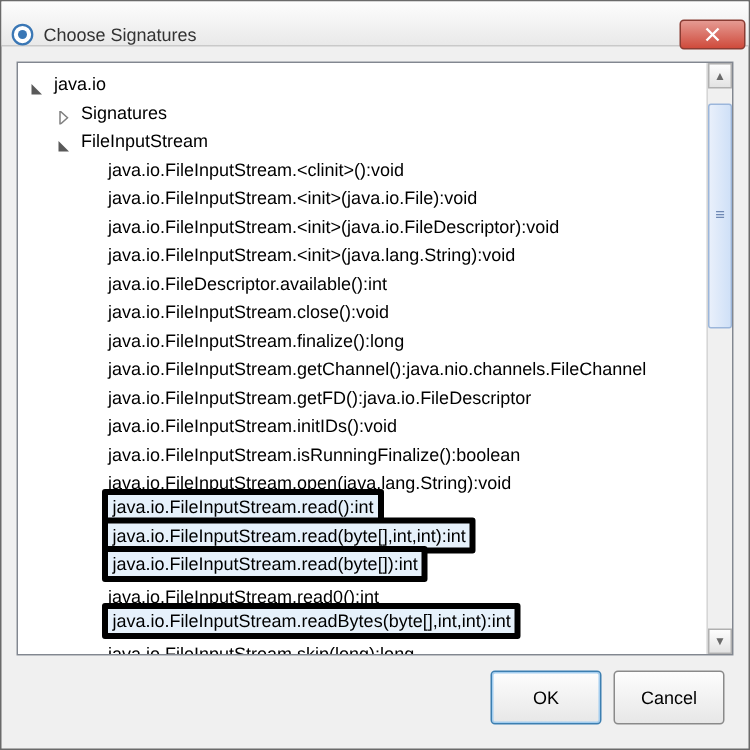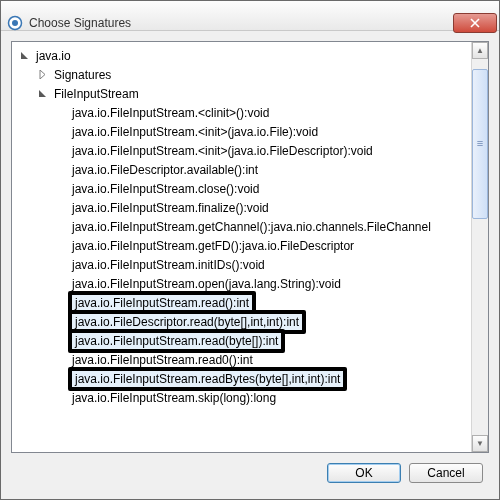--- a/index.html
+++ b/index.html
@@ -85,21 +85,21 @@
     background: linear-gradient(90deg,#e9f0fb,#cfe0f7);
     border:1px solid #9bb6db;
     border-radius:2px;
   }
   .sb-thumb::after{
     content:"≡"; position:absolute; left:0; right:0; text-align:center;
     top:50%; transform:translateY(-55%); color:#6f89b4; font-size:11px;
   }
   .row {
     display: flex;
-    align-items: center;
+    align-items: flex-end;
     height: 19px;
     white-space: nowrap;
     padding-left: 4px;
   }
   .row .label { padding: 1px 3px; border:1px solid transparent; border-radius:2px; }
   .row.selected .label {
     background: #e6f1fb;
     border: 4px solid #000000;
   }
   .indent { display:inline-block; }
@@ -112,21 +112,21 @@
   .toggle svg { width:9px; height:9px; }
   .spacer-toggle { width:14px; display:inline-block; }
   .button-row {
     display:flex;
     justify-content:flex-end;
     gap: 8px;
     padding: 10px 6px 6px 6px;
   }
   .btn {
     min-width: 74px;
-    height: 20px;
+    height: 36px;
     background: linear-gradient(#fdfdfd,#e7e7e7);
     border: 1px solid #8a8a8a;
     border-radius: 3px;
     font: inherit;
     cursor: pointer;
   }
   .btn.default {
     border: 1px solid #3c7fb1;
     box-shadow: 0 0 0 1px #a3cdef inset;
   }
@@ -192,61 +192,71 @@
             <span class="label">java.io.FileInputStream.&lt;init&gt;(java.io.File):void</span>
           </div>
           <div class="row">
             <span class="indent" style="width: 36px;"></span>
             <span class="spacer-toggle"></span>
             <span class="label">java.io.FileInputStream.&lt;init&gt;(java.io.FileDescriptor):void</span>
           </div>
           <div class="row">
             <span class="indent" style="width: 36px;"></span>
             <span class="spacer-toggle"></span>
+            <span class="label">java.io.FileInputStream.&lt;init&gt;(java.lang.String):void</span>
+          </div>
+          <div class="row">
+            <span class="indent" style="width: 36px;"></span>
+            <span class="spacer-toggle"></span>
             <span class="label">java.io.FileDescriptor.available():int</span>
           </div>
           <div class="row">
             <span class="indent" style="width: 36px;"></span>
             <span class="spacer-toggle"></span>
             <span class="label">java.io.FileInputStream.close():void</span>
           </div>
           <div class="row">
             <span class="indent" style="width: 36px;"></span>
             <span class="spacer-toggle"></span>
-            <span class="label">java.io.FileInputStream.finalize():void</span>
+            <span class="label">java.io.FileInputStream.finalize():long</span>
           </div>
           <div class="row">
             <span class="indent" style="width: 36px;"></span>
             <span class="spacer-toggle"></span>
             <span class="label">java.io.FileInputStream.getChannel():java.nio.channels.FileChannel</span>
           </div>
           <div class="row">
             <span class="indent" style="width: 36px;"></span>
             <span class="spacer-toggle"></span>
             <span class="label">java.io.FileInputStream.getFD():java.io.FileDescriptor</span>
           </div>
           <div class="row">
             <span class="indent" style="width: 36px;"></span>
             <span class="spacer-toggle"></span>
             <span class="label">java.io.FileInputStream.initIDs():void</span>
           </div>
           <div class="row">
             <span class="indent" style="width: 36px;"></span>
             <span class="spacer-toggle"></span>
+            <span class="label">java.io.FileInputStream.isRunningFinalize():boolean</span>
+          </div>
+          <div class="row">
+            <span class="indent" style="width: 36px;"></span>
+            <span class="spacer-toggle"></span>
             <span class="label">java.io.FileInputStream.open(java.lang.String):void</span>
           </div>
           <div class="row selected">
             <span class="indent" style="width: 36px;"></span>
             <span class="spacer-toggle"></span>
             <span class="label">java.io.FileInputStream.read():int</span>
           </div>
           <div class="row selected">
             <span class="indent" style="width: 36px;"></span>
             <span class="spacer-toggle"></span>
-            <span class="label">java.io.FileDescriptor.read(byte[],int,int):int</span>
+            <span class="label">java.io.FileInputStream.read(byte[],int,int):int</span>
           </div>
           <div class="row selected">
             <span class="indent" style="width: 36px;"></span>
             <span class="spacer-toggle"></span>
             <span class="label">java.io.FileInputStream.read(byte[]):int</span>
           </div>
           <div class="row">
             <span class="indent" style="width: 36px;"></span>
             <span class="spacer-toggle"></span>
             <span class="label">java.io.FileInputStream.read0():int</span>

